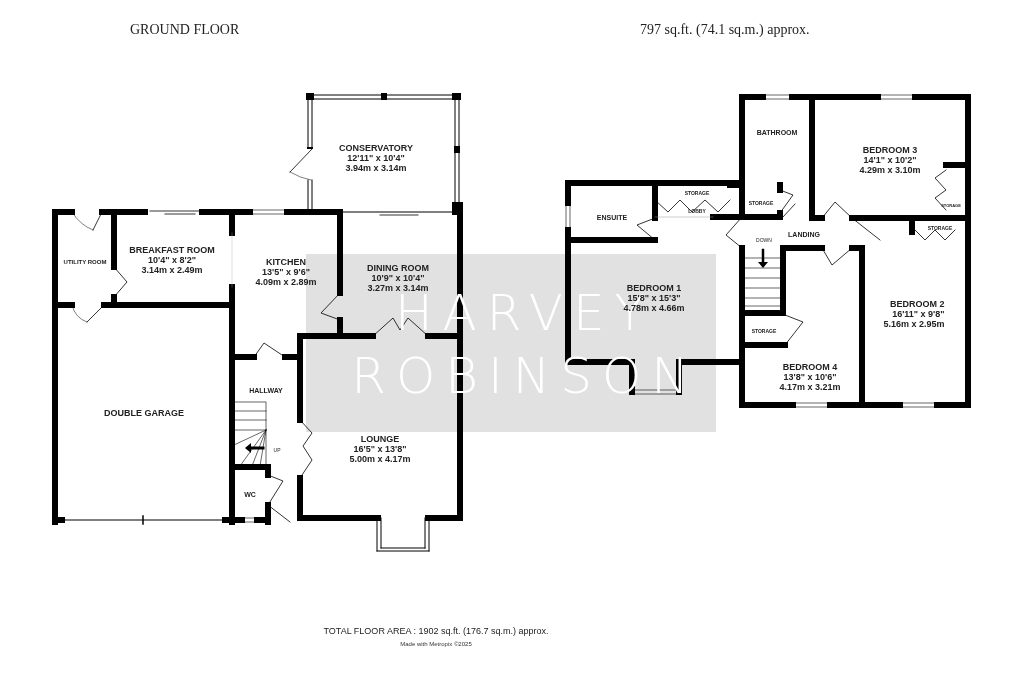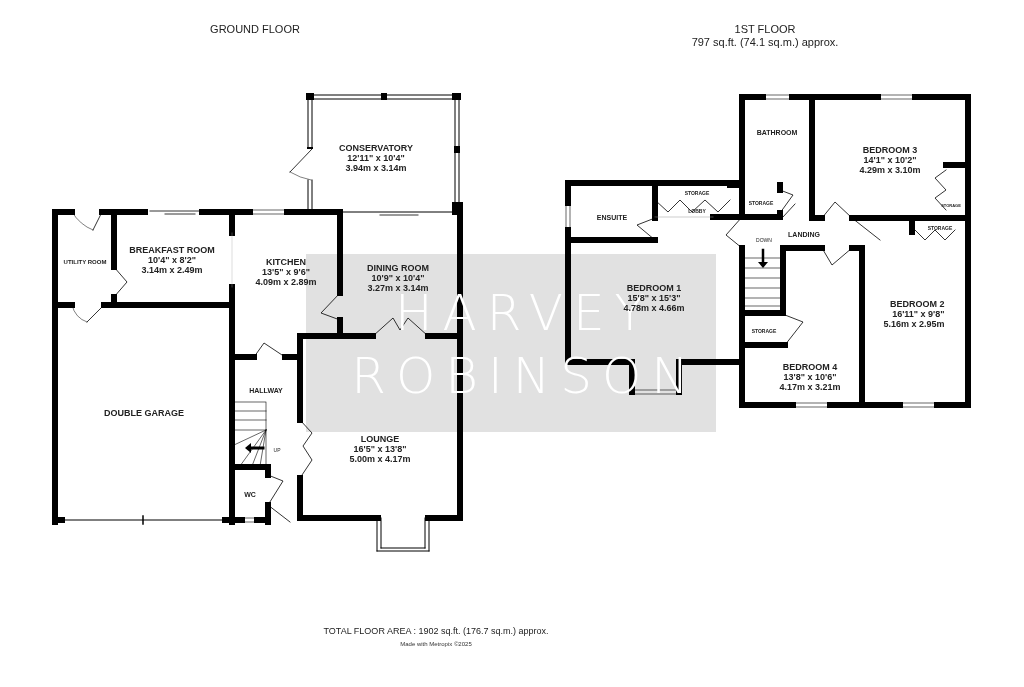--- a/index.html
+++ b/index.html
@@ -1,18 +1,18 @@
 <!DOCTYPE html>
 <html><head>
 <meta charset="utf-8">
 <style>
   html, body { margin: 0; padding: 0; background: #ffffff; }
   body { width: 1024px; height: 687px; position: relative; overflow: hidden;
          font-family: "Liberation Sans", sans-serif; color: #222; }
-  .floor-header { position: absolute; text-align: center; font-size: 11px; line-height: 13px; color: #222; }
+  .floor-header { position: absolute; text-align: left; font-size: 14px; line-height: 13px; color: #222; font-family: Liberation Serif, serif; }
   .floor-header .title { display: block; }
   #gf-header { left: 130px; top: 23px; width: 250px; }
   #ff-header { left: 640px; top: 23px; width: 250px; }
   svg#plan { position: absolute; left: 0; top: 0; }
   .room-label { position: absolute; text-align: center; font-weight: bold; font-size: 9px; line-height: 10px; color: #222; white-space: nowrap; transform: translateX(-50%); }
   .room-label.small { font-size: 6px; font-weight: bold; }
   .room-label.tiny { font-size: 6px; font-weight: normal; }
   .room-label span { display: block; }
   .watermark { position: absolute; left: 306px; top: 254px; width: 410px; height: 178px; background: rgba(200,200,200,0.55); }
   .wm-text { position: absolute; color: #ffffff; font-family: "DejaVu Sans", sans-serif; font-weight: 200; letter-spacing: 10px; font-size: 50px; line-height: 52px; text-align: center; width: 410px; left: 320px; }
@@ -22,21 +22,20 @@
   #total-area { top: 626px; font-size: 9px; color: #222; }
   #made-with { top: 641px; font-size: 6px; color: #333; }
 </style>
 </head>
 <body>
 
 <div class="floor-header" id="gf-header">
   <span class="title">GROUND FLOOR</span>
 </div>
 <div class="floor-header" id="ff-header">
-  <span class="title">1ST FLOOR</span>
   <span class="title">797 sq.ft. (74.1 sq.m.) approx.</span>
 </div>
 
 <div class="watermark"></div>
 
 <svg id="plan" width="1024" height="687" viewBox="0 0 1024 687">
   <g fill="none" stroke="#000" stroke-linecap="square">
 
     <g stroke-width="1">
       <line x1="310" y1="95" x2="458" y2="95"></line>

